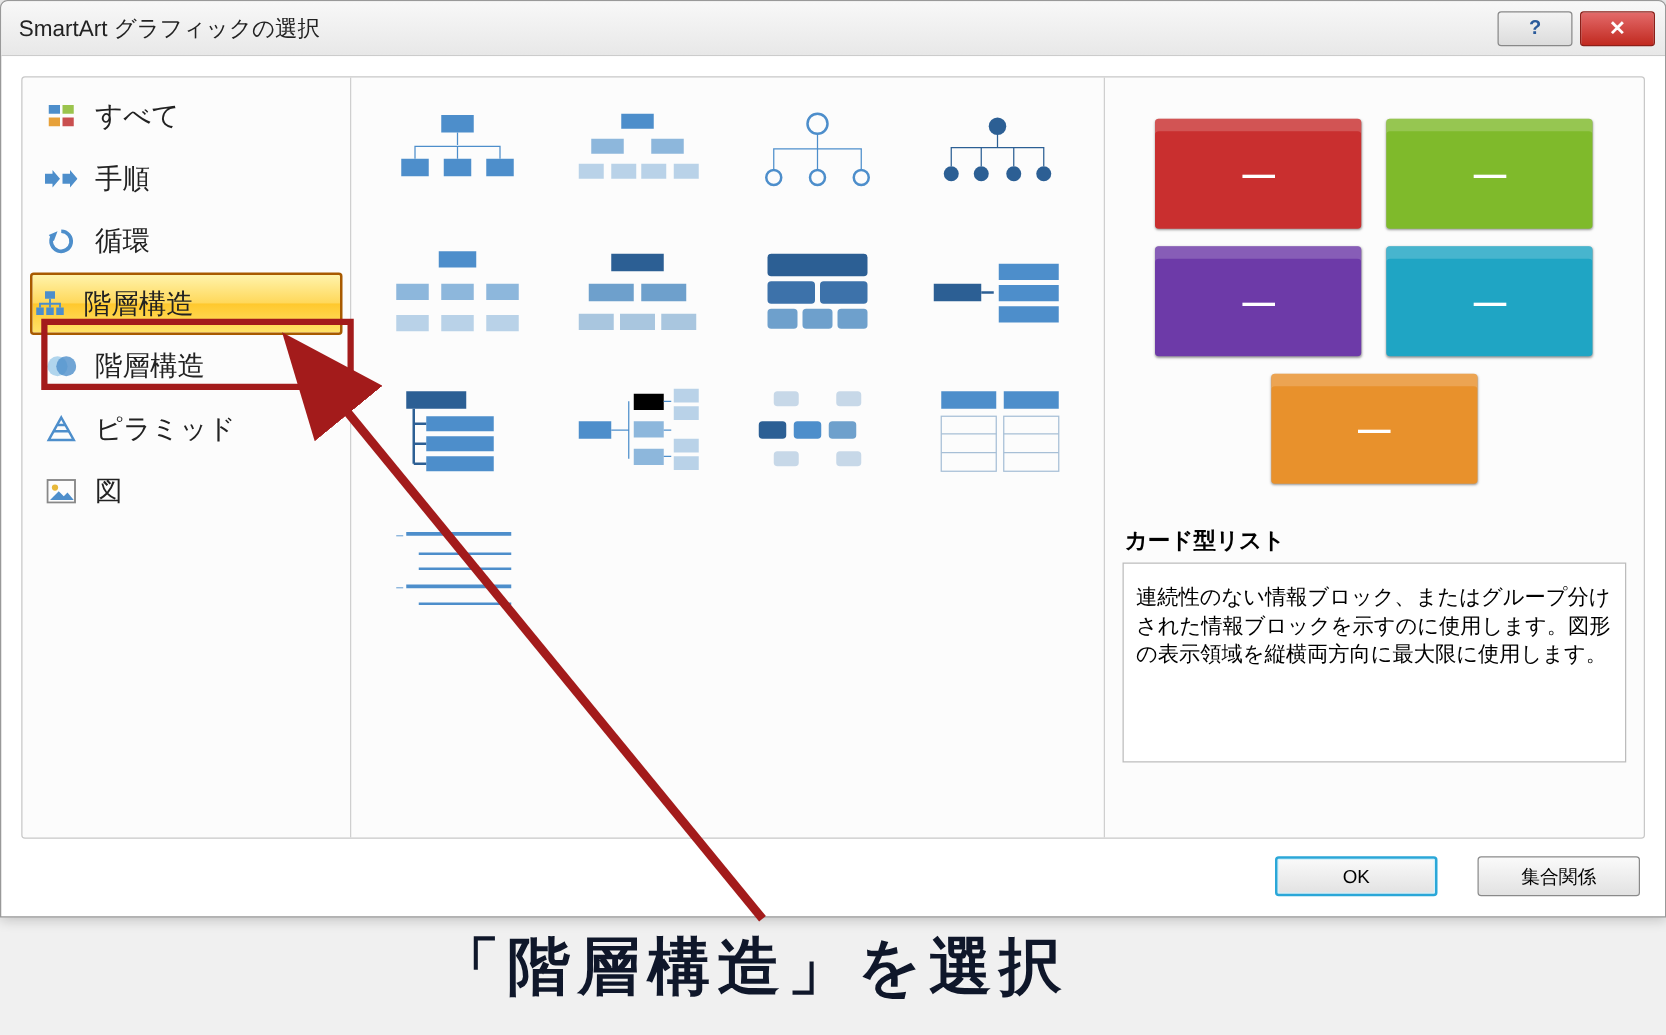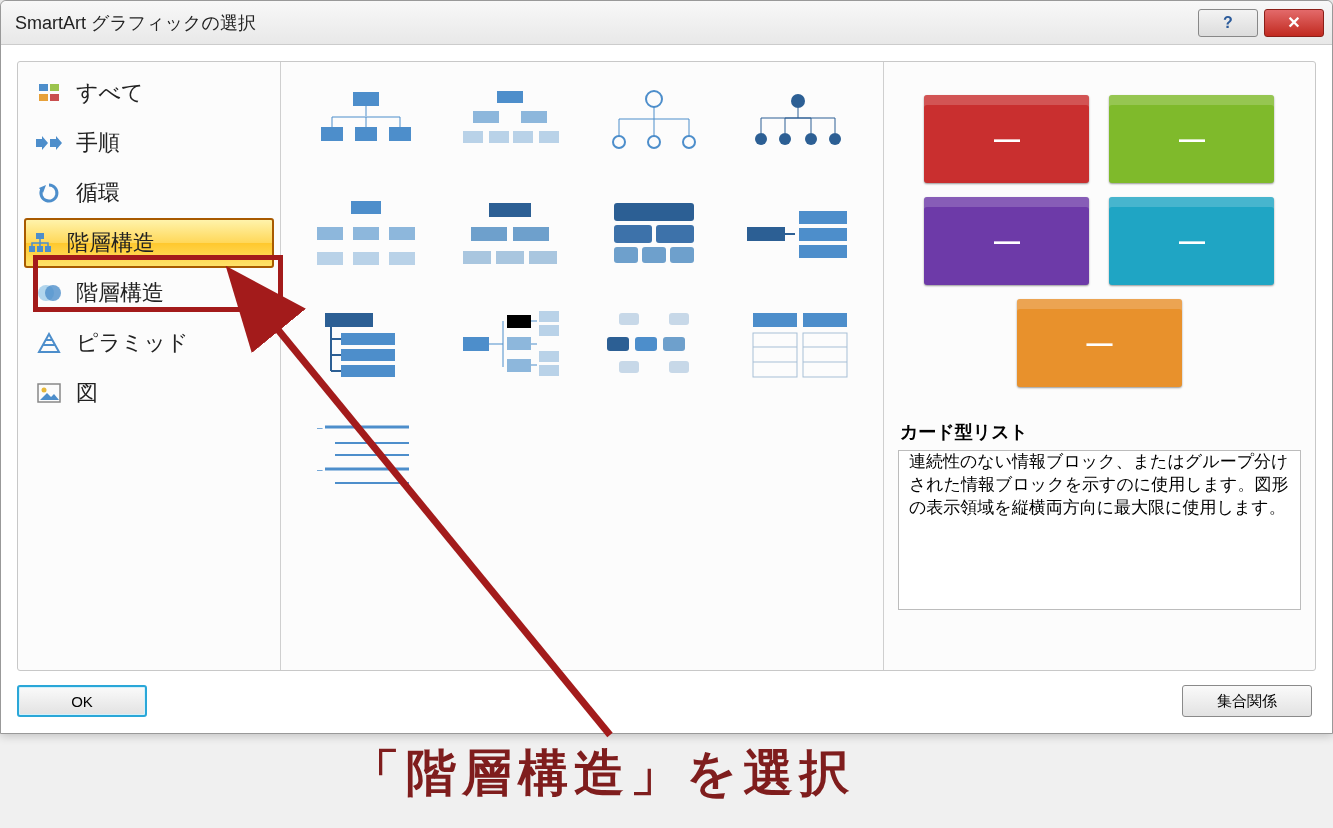--- a/index.html
+++ b/index.html
@@ -117,44 +117,44 @@
     width: 165px; height: 88px;
     border-radius: 3px;
     display:flex; align-items:center; justify-content:center;
     color:#fff; font-size:26px; font-weight:bold;
     box-shadow: inset 0 10px 0 rgba(255,255,255,.18), 0 1px 2px rgba(0,0,0,.4);
   }
   .preview-title { font-size: 18px; margin: 14px 0 6px 2px; font-weight: bold; }
   .preview-desc-box {
     border: 1px solid #bcbcbc;
     min-height: 160px;
-    padding: 0 10px;
+    padding: 16px 10px;
     font-size: 17px;
     line-height: 1.35;
     background:#fff;
   }
   .button-row {
-    display:flex; justify-content:space-between; gap:14px;
+    display:flex; justify-content:flex-end; gap:32px;
     padding: 14px 4px 0 0;
   }
   .btn {
     min-width: 130px; height: 32px;
     border: 1px solid #8a8a8a;
     background: linear-gradient(to bottom,#fafafa,#e2e2e2);
     border-radius: 3px;
     font-size: 15px;
   }
   .btn.primary {
     border: 2px solid #2aa7d8;
     box-shadow: 0 0 0 1px #d4f1fb inset;
   }
   .annotation-wrap { position:relative; width:1333px; height:828px; }
   .annotation-text {
     position:absolute; left:350px; top:740px;
-    font-size: 50px; font-weight:bold; color:#7f1d1d;
+    font-size: 50px; font-weight:bold; color:#0f172a;
     font-family: "MS Gothic","Meiryo",sans-serif;
     letter-spacing: 6px;
     text-align: right;
   }
 </style>
 </head>
 <body>
 
 <div class="annotation-wrap">
 

